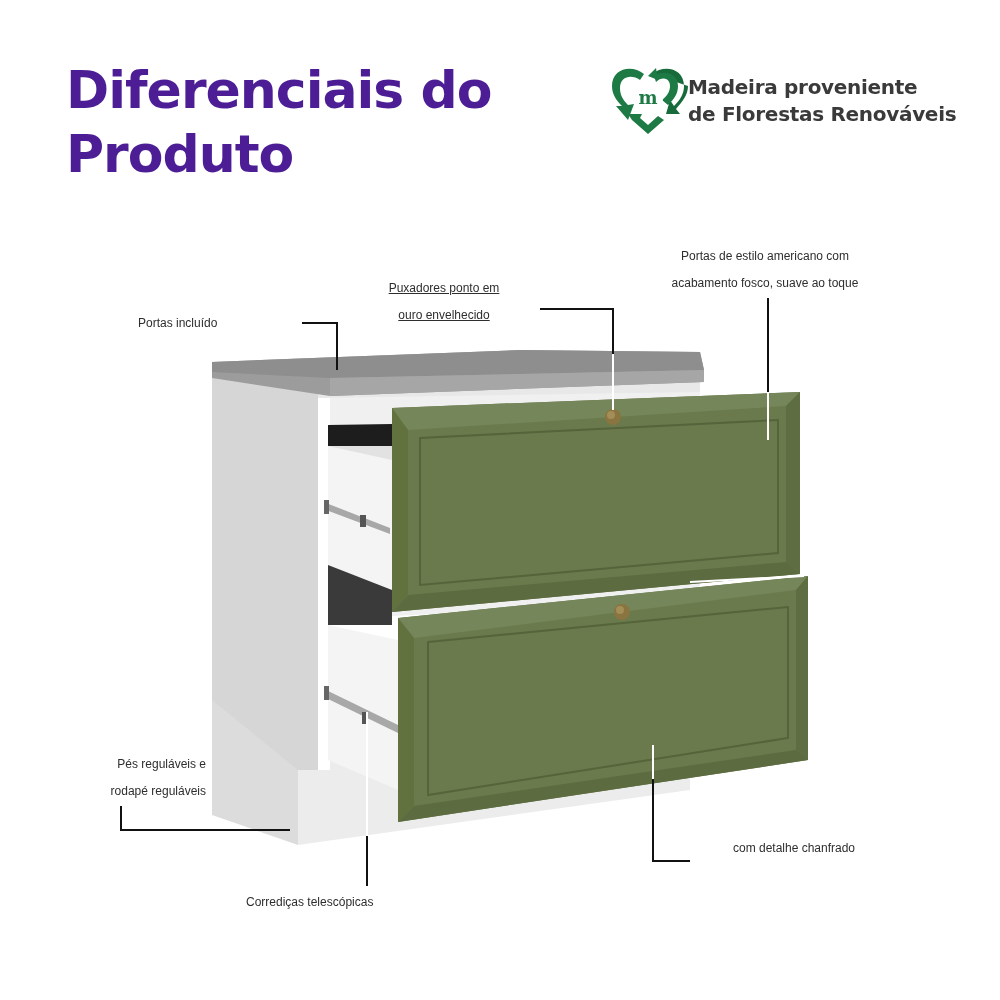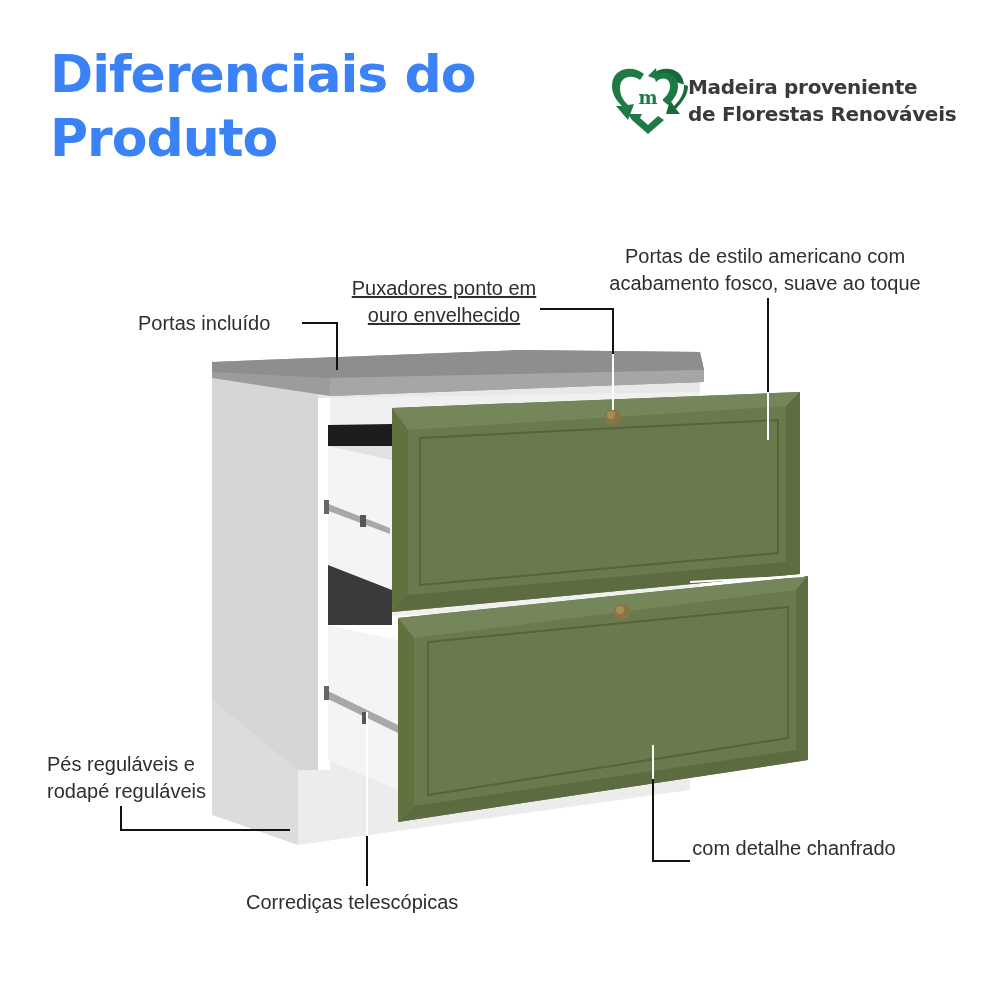--- a/index.html
+++ b/index.html
@@ -1,20 +1,20 @@
 <!DOCTYPE html>
 <html><head>
 <meta charset="utf-8">
 <style>
   html, body { margin: 0; padding: 0; background: #ffffff; }
   body { width: 1000px; height: 1000px; position: relative; overflow: hidden; font-family: "Liberation Sans", sans-serif; color: #2f2f2f; }
-  .title { position: absolute; left: 50px; top: 42px; font-family: "DejaVu Sans", sans-serif; font-weight: bold; font-size: 52px; line-height: 64px; color: #3b82f6; letter-spacing: -1px; margin: 0; }
+  .title { position: absolute; left: 50px; top: 42px; font-family: "DejaVu Sans", sans-serif; font-weight: bold; font-size: 52px; line-height: 64px; color: #4c1d95; letter-spacing: -1px; margin: 16px; }
   .badge { position: absolute; left: 608px; top: 64px; display: flex; align-items: center; }
   .badge-text { margin-left: 0; font-family: "DejaVu Sans", sans-serif; font-weight: bold; font-size: 20px; line-height: 27px; color: #3a3a3a; letter-spacing: -0.3px; }
-  .label { position: absolute; font-family: "Liberation Sans", sans-serif; font-size: 20px; line-height: 27px; color: #2e2e2e; white-space: nowrap; }
+  .label { position: absolute; font-family: "Liberation Sans", sans-serif; font-size: 12px; line-height: 27px; color: #2e2e2e; white-space: nowrap; }
   .label.center { text-align: center; }
   .line { position: absolute; background: #111; }
   .line.white { background: #ffffff; }
   svg.scene { position: absolute; left: 0; top: 0; }
 </style>
 </head>
 <body>
 
 <h1 class="title">
   <span>Diferenciais do</span><br>
@@ -104,21 +104,21 @@
 <div class="line" style="left:612px; top:308px; width:2px; height:46px;"></div>
 <div class="line white" style="left:612px; top:354px; width:2px; height:56px;"></div>
 
 <div class="label center" style="left:582px; top:243px; width:366px;">
   <div>Portas de estilo americano com</div>
   <div>acabamento fosco, suave ao toque</div>
 </div>
 <div class="line" style="left:767px; top:298px; width:2px; height:94px;"></div>
 <div class="line white" style="left:767px; top:392px; width:2px; height:48px;"></div>
 
-<div class="label" style="right:794px; top:751px; ">
+<div class="label" style="right:794px; top:751px; text-align:right;">
   <div>Pés reguláveis e</div>
   <div>rodapé reguláveis</div>
 </div>
 <div class="line" style="left:120px; top:806px; width:2px; height:24px;"></div>
 <div class="line" style="left:120px; top:829px; width:170px; height:2px;"></div>
 
 <div class="label" style="left:246px; top:889px;">
   <span>Corrediças telescópicas</span>
 </div>
 <div class="line white" style="left:366px; top:712px; width:2px; height:124px;"></div>

